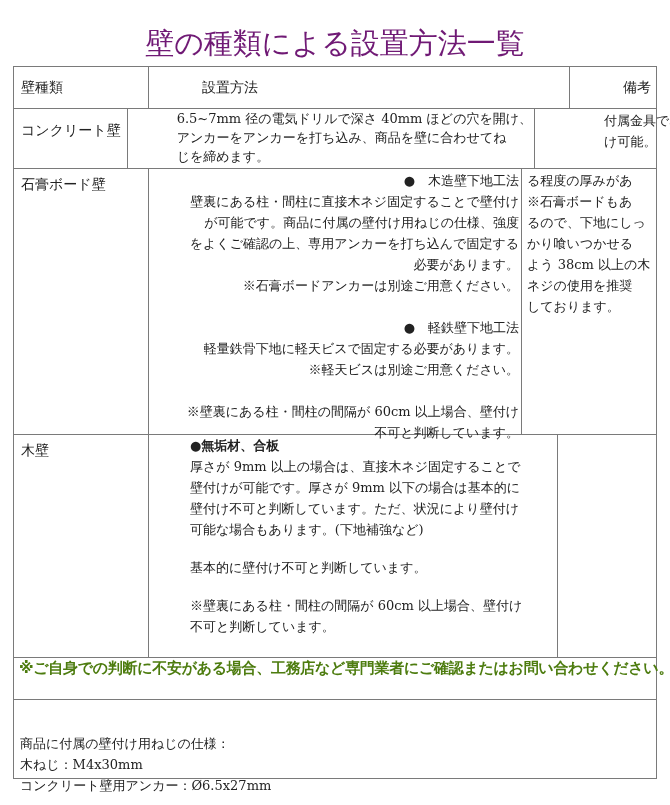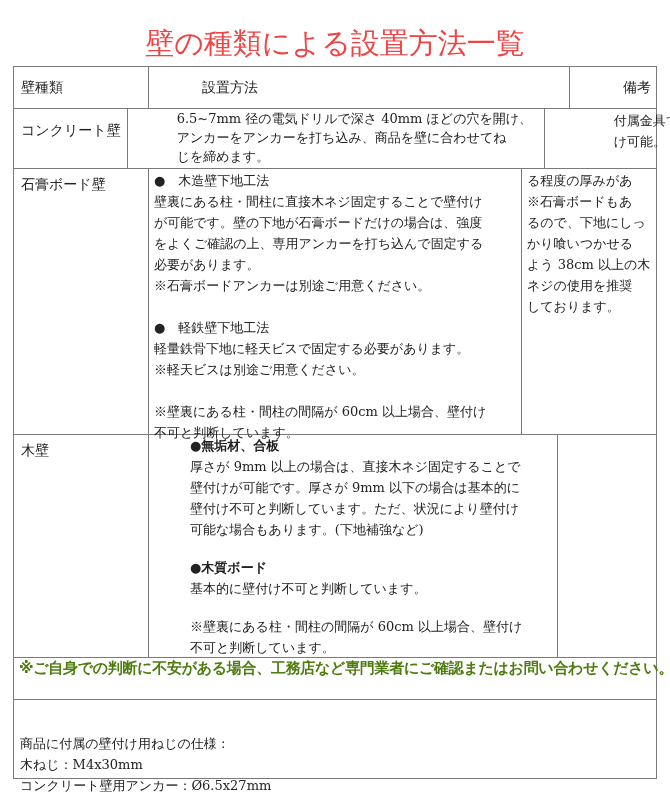--- a/index.html
+++ b/index.html
@@ -3,32 +3,32 @@
 <meta charset="utf-8">
 <style>
   html, body { margin: 0; padding: 0; background: #ffffff; }
   body {
     width: 670px; height: 805px; position: relative; overflow: hidden;
     font-family: "DejaVu Serif", "Liberation Serif", serif;
     color: #222;
   }
   .title {
     position: absolute; left: 0; top: 26px; width: 670px; text-align: center;
-    font-size: 29px; line-height: 34px; color: #ef4444;
+    font-size: 29px; line-height: 34px; color: #701a75;
     font-family: "DejaVu Sans", "Liberation Sans", sans-serif;
   }
   .tbl {
     position: absolute; left: 13px; top: 66px; width: 644px;
     border: 1px solid #7a7a7a; box-sizing: border-box;
   }
   .row { display: flex; border-top: 1px solid #7a7a7a; box-sizing: border-box; }
   .row.first { border-top: none; gap: 48px; }
   .cell { box-sizing: border-box; padding: 2px 6px; font-size: 13px; line-height: 21px; }
   .c1 { width: 135px; border-right: 1px solid #7a7a7a; padding-left: 7px; }
-  .c2 { width: 373px; border-right: 1px solid #7a7a7a; padding-left: 5px; padding-right: 12px; }
+  .c2 { width: 373px; border-right: 1px solid #7a7a7a; padding-left: 5px; padding-right: 2px; }
   .c3 { flex: 1; padding-left: 5px; padding-right: 2px; }
   .hdr .cell { display: flex; align-items: center; font-size: 14px; font-family: "DejaVu Sans", "Liberation Sans", sans-serif; }
   .c1-text { padding-top: 9px; font-size: 14px; }
   .line { display: block; white-space: nowrap; }
   .gap { display: block; height: 21px; }
   .bold { font-weight: bold; font-family: "DejaVu Sans", "Liberation Sans", sans-serif; }
   .full { width: 100%; padding: 2px 6px; font-size: 13px; line-height: 21px; box-sizing: border-box; }
   .warn { color: #4d7c0f; font-weight: bold; font-family: "DejaVu Sans", "Liberation Sans", sans-serif; font-size: 15px; white-space: nowrap; letter-spacing: -0.3px; }
 </style>
 </head>
@@ -56,24 +56,24 @@
     <div class="cell c3" style="padding-top:1px;margin-left:20px;">
       <span class="line">付属金具で取り付</span>
       <span class="line">け可能。</span>
     </div>
   </div>
 
   <div class="row" style="height:266px;">
     <div class="cell c1">
       <span class="line c1-text" style="padding-top:3px;">石膏ボード壁</span>
     </div>
-    <div class="cell c2" style="padding-top:1px;">
+    <div class="cell c2" style="padding-top:1px;text-align:right;">
       <span class="line">●　木造壁下地工法</span>
       <span class="line">壁裏にある柱・間柱に直接木ネジ固定することで壁付け</span>
-      <span class="line">が可能です。壁の下地が石膏ボードだけの場合は、強度</span>
+      <span class="line">が可能です。商品に付属の壁付け用ねじの仕様、強度</span>
       <span class="line">をよくご確認の上、専用アンカーを打ち込んで固定する</span>
       <span class="line">必要があります。</span>
       <span class="line">※石膏ボードアンカーは別途ご用意ください。</span>
       <span class="gap"></span>
       <span class="line">●　軽鉄壁下地工法</span>
       <span class="line">軽量鉄骨下地に軽天ビスで固定する必要があります。</span>
       <span class="line">※軽天ビスは別途ご用意ください。</span>
       <span class="gap"></span>
       <span class="line">※壁裏にある柱・間柱の間隔が 60cm 以上場合、壁付け</span>
       <span class="line">不可と判断しています。</span>
@@ -93,21 +93,20 @@
     <div class="cell c1">
       <span class="line c1-text" style="padding-top:3px;">木壁</span>
     </div>
     <div class="cell c2" style="padding-top:0;">
       <span class="line bold">●無垢材、合板</span>
       <span class="line">厚さが 9mm 以上の場合は、直接木ネジ固定することで</span>
       <span class="line">壁付けが可能です。厚さが 9mm 以下の場合は基本的に</span>
       <span class="line">壁付け不可と判断しています。ただ、状況により壁付け</span>
       <span class="line">可能な場合もあります。(下地補強など)</span>
       <span class="gap" style="height:17px;"></span>
-      <span class="line bold">●木質ボード</span>
       <span class="line">基本的に壁付け不可と判断しています。</span>
       <span class="gap" style="height:17px;"></span>
       <span class="line">※壁裏にある柱・間柱の間隔が 60cm 以上場合、壁付け</span>
       <span class="line">不可と判断しています。</span>
     </div>
     <div class="cell c3"></div>
   </div>
 
   <div class="row" style="height:42px;">
     <div class="full" style="padding-top:0;padding-left:5px;">

